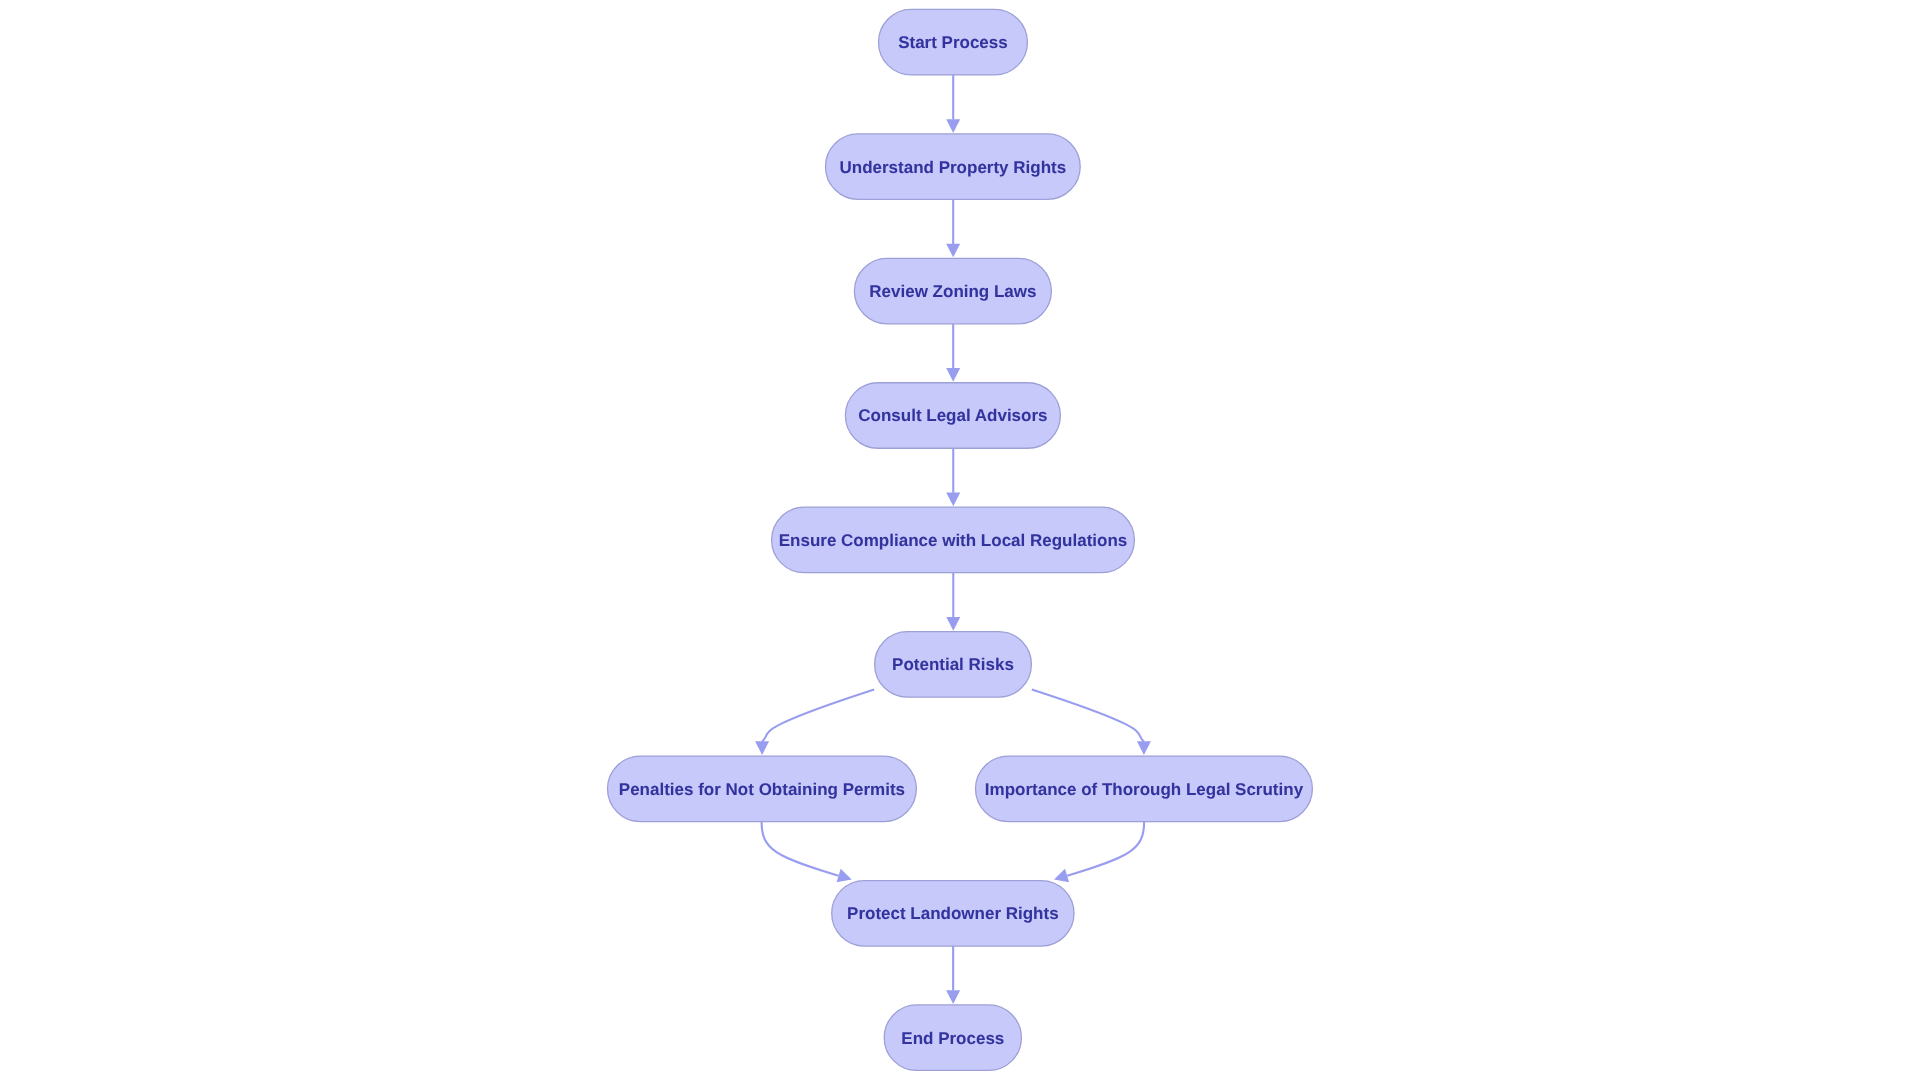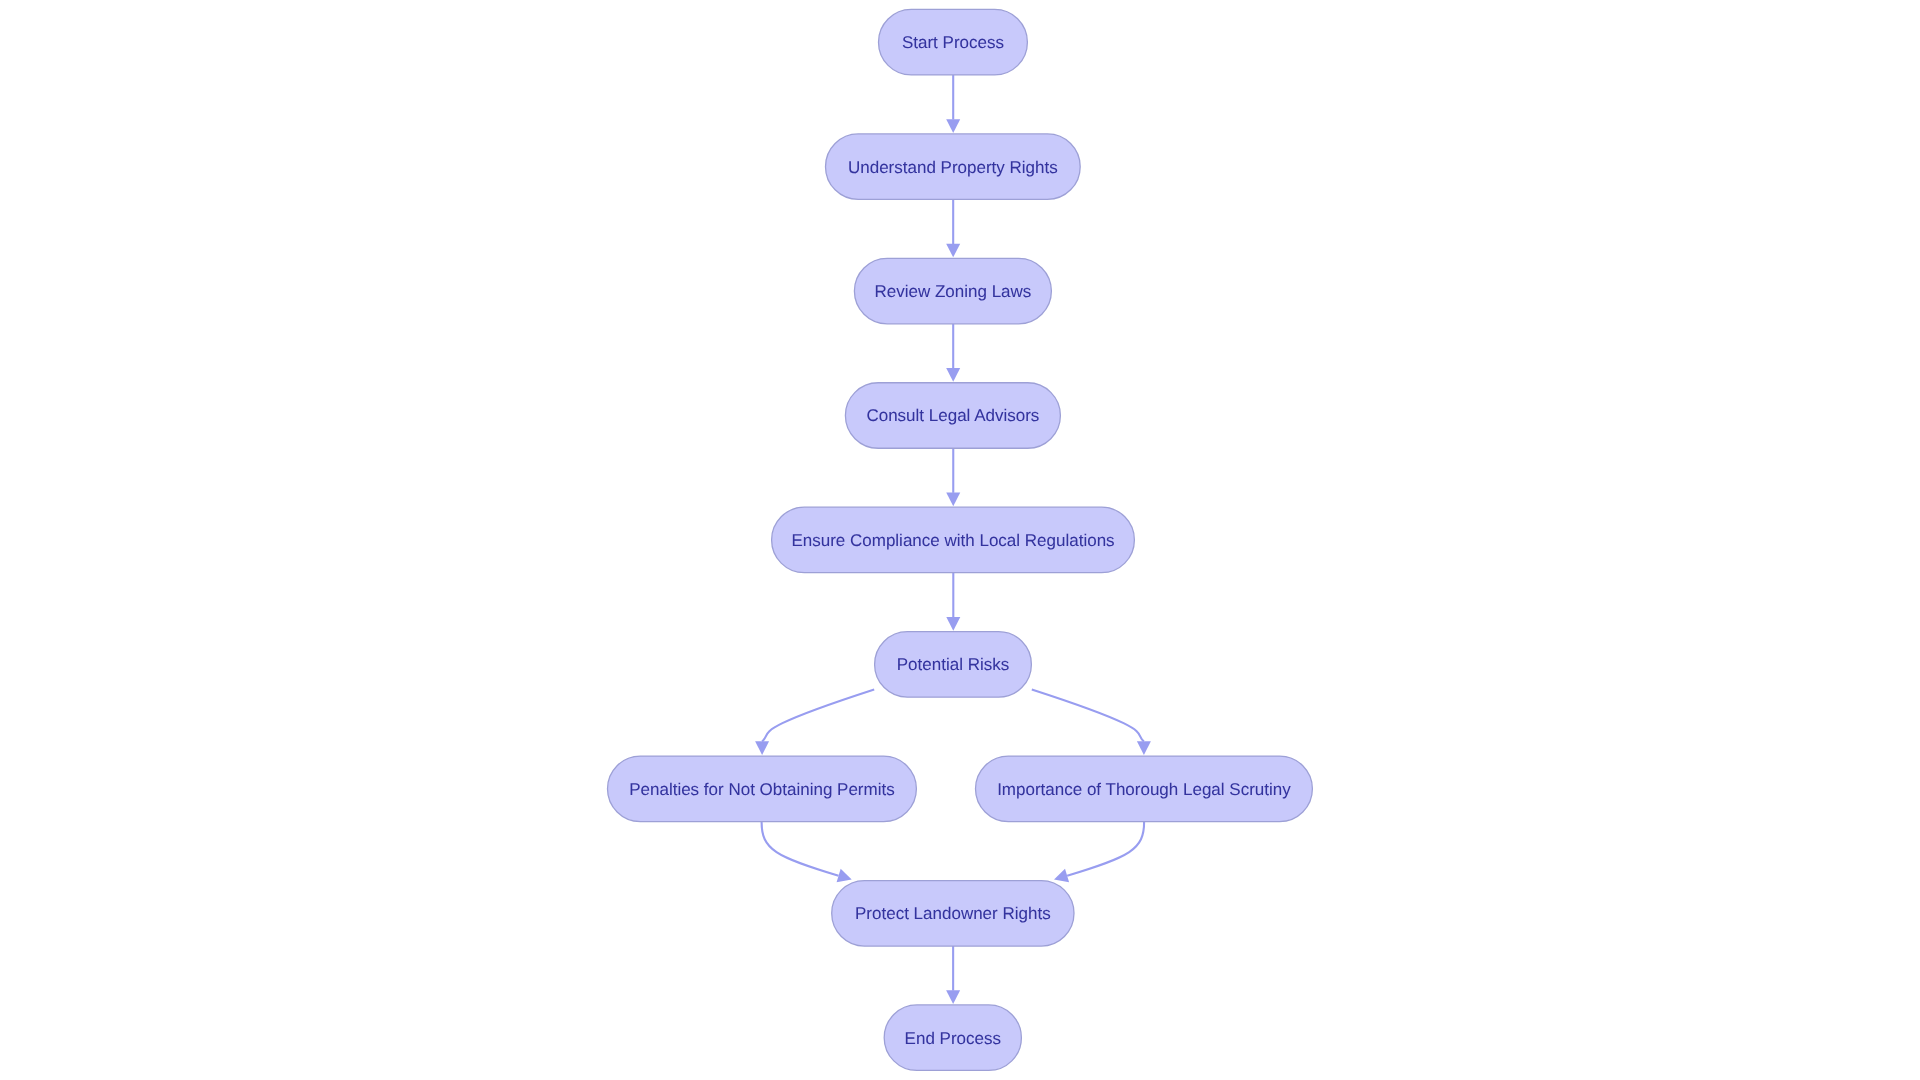--- a/index.html
+++ b/index.html
@@ -1,18 +1,18 @@
 <!DOCTYPE html>
 <html style="background: rgb(255, 255, 255);"><head>
 <meta charset="utf-8">
 <title>Legal Compliance Process Flowchart</title>
 <style>
   html,body{margin:0;padding:0;width:1920px;height:1080px;background:#ffffff;overflow:hidden;}
   #stage{position:relative;width:1540px;height:1080px;background:#ffffff;
-         will-change:transform;transform:translateZ(0);}
+         will-change:transform;transform:translateZ(0);font-weight:bold;}
   svg#flow{display:block;width:1920px;height:1080px;}
   .node-shape{stroke-width:1.3;}
   .node-label{font-family:"Liberation Sans",sans-serif;font-size:17px;
       text-anchor:middle;text-rendering:geometricPrecision;stroke-width:0.04;}
   .edge-path{fill:none;stroke-width:2.1;stroke-linecap:butt;}
   .edge-head{stroke:none;}
 </style>
 </head>
 <body style="background: rgb(255, 255, 255);">
 

